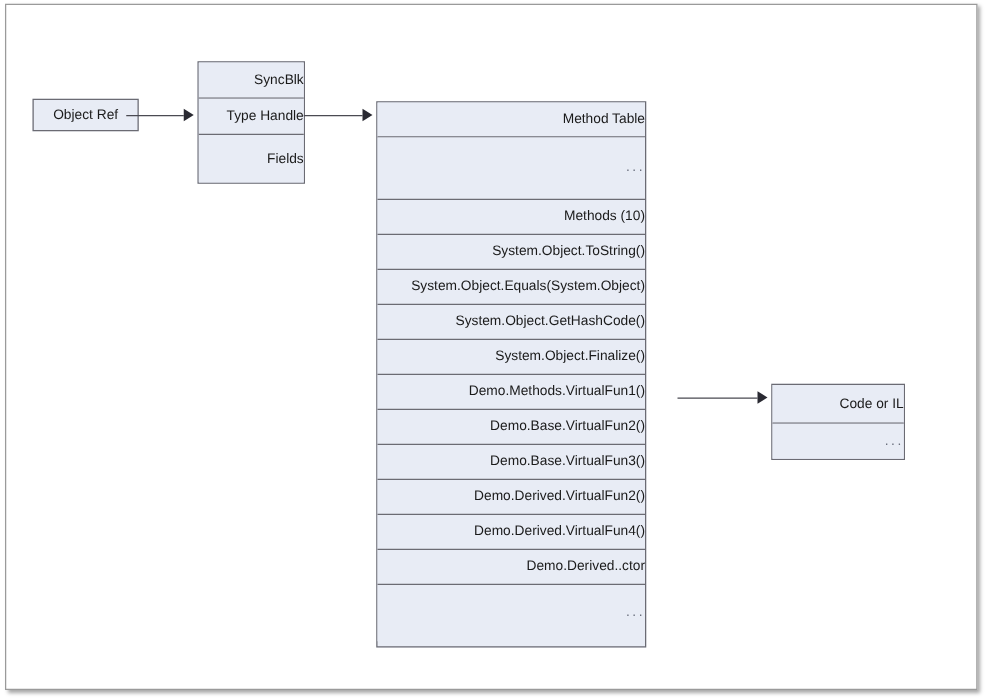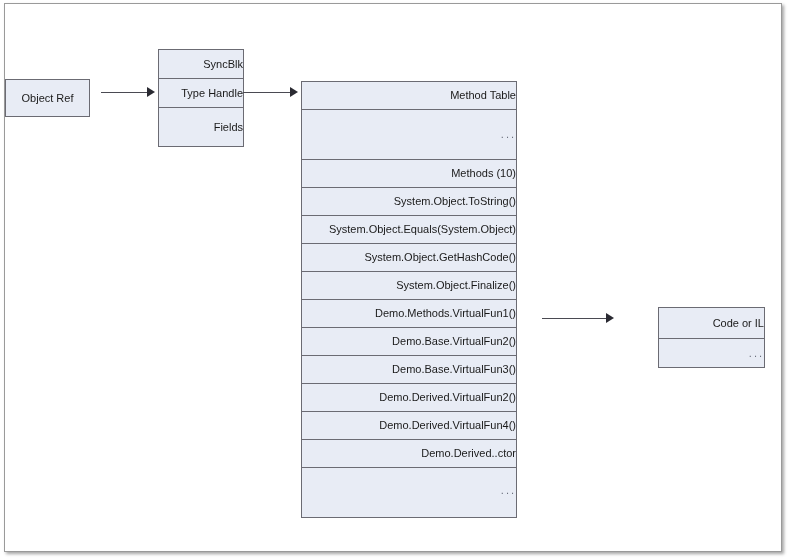--- a/index.html
+++ b/index.html
@@ -72,24 +72,24 @@
     text-align: center;
     white-space: nowrap;
     flex: none;
   }
   .stack > .cell:last-child {
     border-bottom: none;
   }
 
   
   #object-ref {
-    left: 0;
+    left: 21px;
     top: 75px;
     width: 85px;
-    height: 38px;
+    height: 26px;
   }
 
   
   #object-layout {
     left: 153px;
     top: 45px;
     width: 86px;
     height: 98px;
   }
   #object-layout > .cell { height: 29px; }
@@ -105,21 +105,20 @@
   #method-table > .cell { height: 28px; }
   #method-table > .cell.gap { height: 50px; }
   #method-table > .cell.gap-bottom { height: 45px; }
 
   
   #code-il {
     left: 612px;
     top: 303px;
     width: 107px;
     height: 61px;
-    margin-left: 41px;
   }
   #code-il > .cell { height: 31px; }
   #code-il > .cell.small { height: 28px; }
 
   
   .line {
     position: absolute;
     background: #4a4a52;
   }
   .line.h { height: 1px; }

